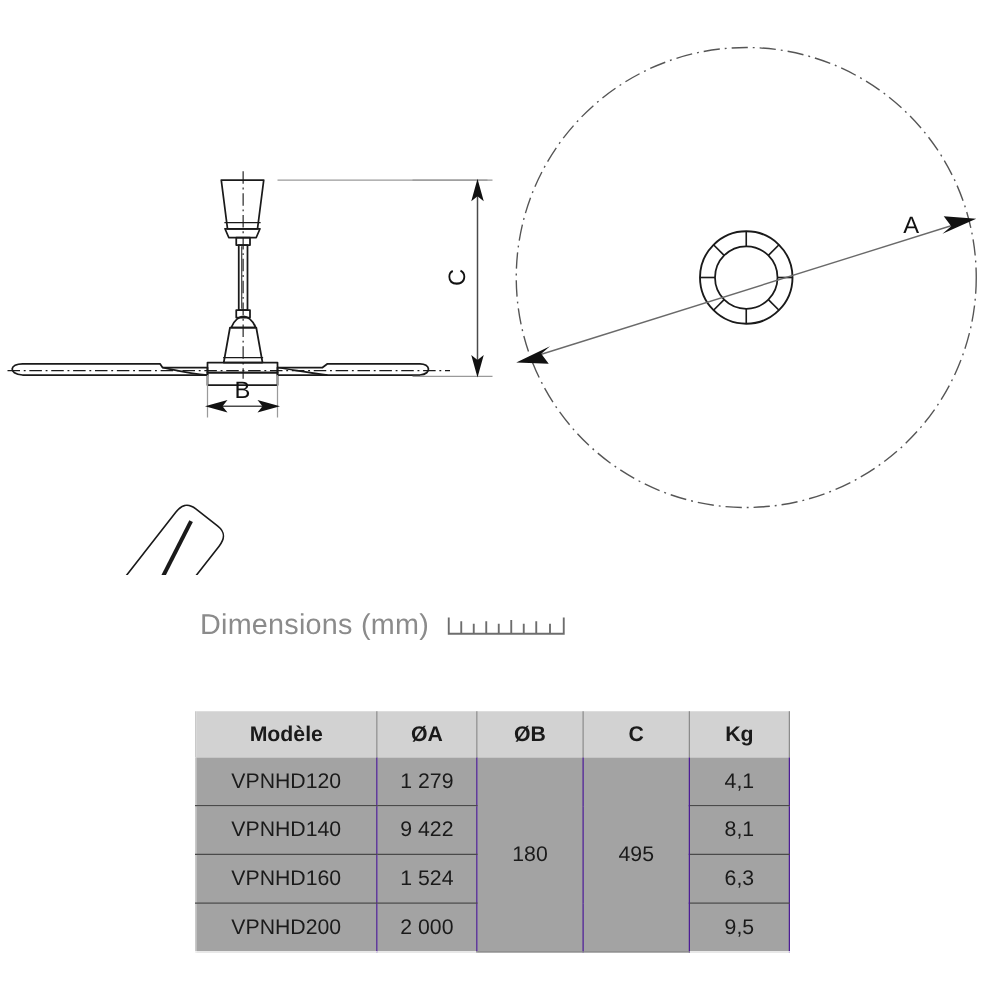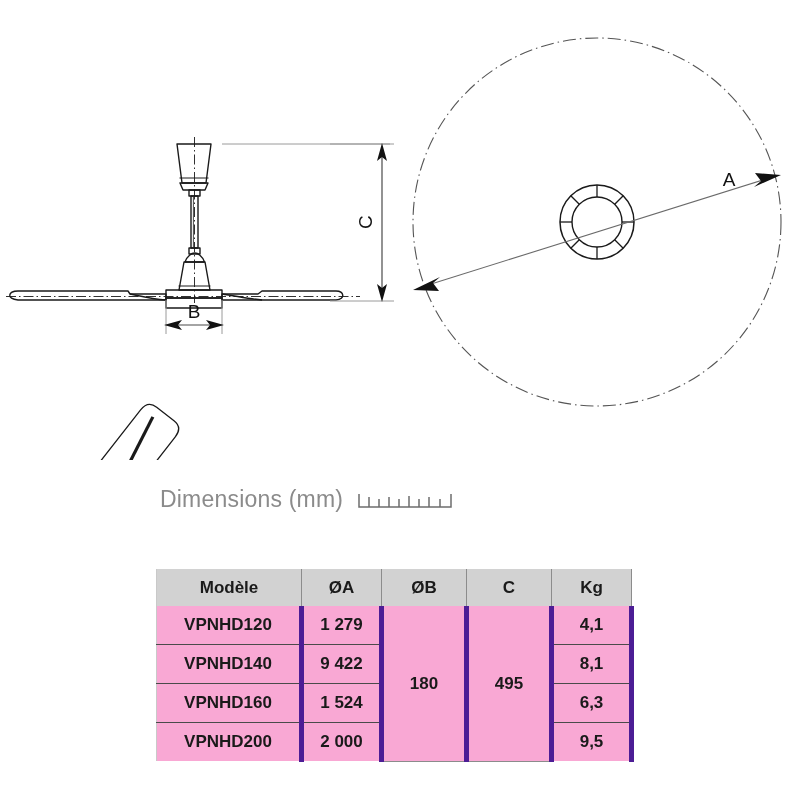--- a/index.html
+++ b/index.html
@@ -70,24 +70,24 @@
     font-size: 17px;
     font-weight: bold;
     height: 37px;
     border-right: 1px solid #8c8c8c;
   }
   #spec-table thead th:last-child { border-right: 1px solid #8c8c8c; }
   #spec-table thead th:first-child { border-left: 1px solid #c9c9c9; }
 
   #spec-table tbody td {
     font-size: 17px;
-    font-weight: 700;
+    font-weight: 400;
     height: 38px;
-    background: #f9a8d4;
-    border-right: 5px solid #4c1d95;
+    background: #a3a3a3;
+    border-right: 1px solid #4c1d95;
     border-bottom: 1px solid #4a4a4a;
   }
   #spec-table tbody tr td:first-child { border-left: 1px solid #c9c9c9; }
   #spec-table tbody tr:last-child td {
     border-bottom: 1px solid #ffffff;
   }
   
   #spec-table td.merged {
     border-bottom: 1px solid #8c8c8c;
   }

